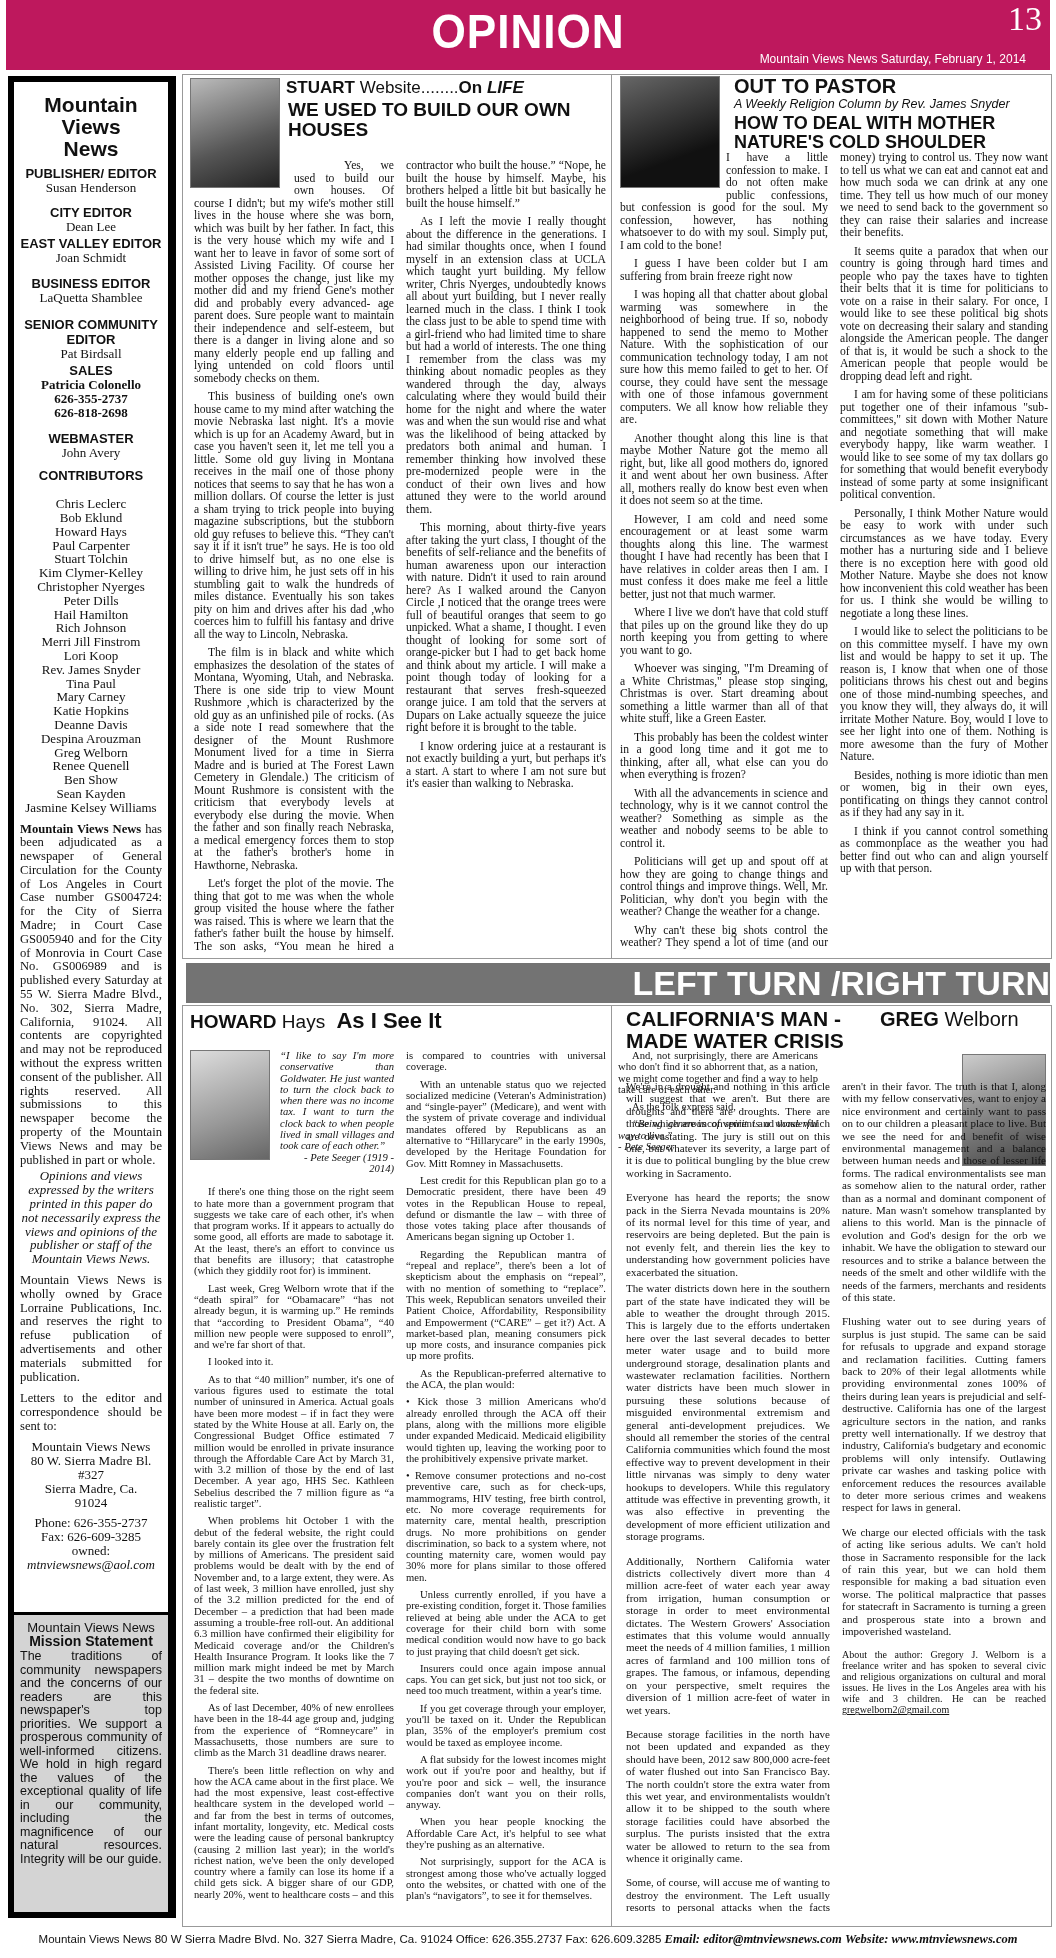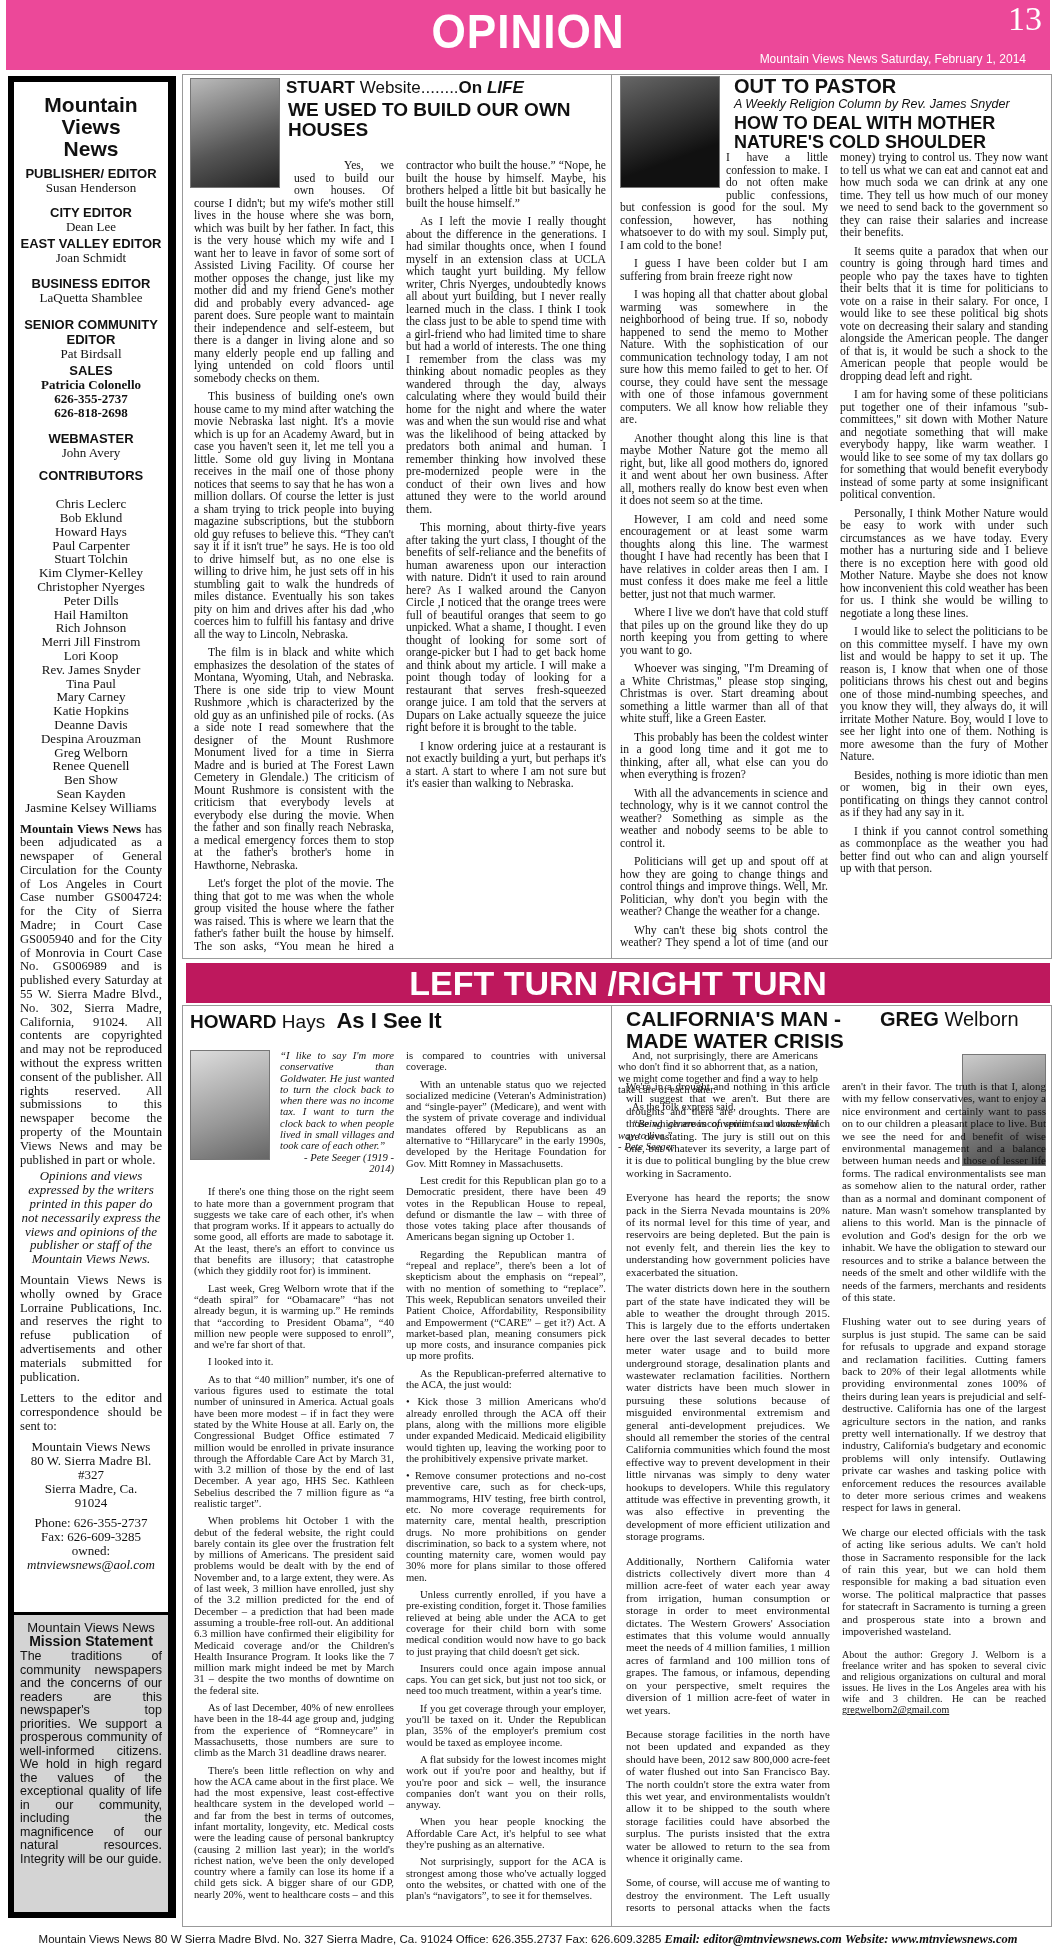--- a/index.html
+++ b/index.html
@@ -1,17 +1,17 @@
 <!DOCTYPE html>
 <html><head>
 <meta charset="utf-8">
 <style>
   * { box-sizing: border-box; margin: 0; padding: 0; }
   body { width: 1056px; height: 1958px; background: #fff; font-family: "Liberation Serif", serif; color: #111; position: relative; overflow: hidden; }
-  .masthead { position: absolute; left: 6px; top: 0; width: 1044px; height: 70px; background: #ec4899; color: #fff; }
+  .masthead { position: absolute; left: 6px; top: 0; width: 1044px; height: 70px; background: #be185d; color: #fff; }
   .masthead .title { position: absolute; left: 0; width: 100%; top: 4px; text-align: center; font-family: "Liberation Sans", sans-serif; font-size: 48px; font-weight: bold; letter-spacing: 1px; transform: scaleX(0.92); }
   .masthead .pagenum { position: absolute; right: 8px; top: 0; font-family: "Liberation Serif", serif; font-size: 34px; }
   .masthead .dateline { position: absolute; right: 24px; bottom: 4px; font-family: "Liberation Sans", sans-serif; font-size: 12px; font-weight: normal; }
 
   .sidebar { position: absolute; left: 8px; top: 76px; width: 168px; height: 1842px; border: 6px solid #000; border-right-width: 8px; background: #fff; }
   .sidebar .inner { padding: 12px 6px; font-size: 13px; line-height: 13.8px; }
   .sb-logo { font-family: "Liberation Sans", sans-serif; font-weight: bold; font-size: 21px; line-height: 22px; text-align: center; }
   .sb-role { font-family: "Liberation Sans", sans-serif; font-weight: bold; font-size: 13px; text-align: center; margin-top: 6px; line-height: 15px; }
   .sb-name { text-align: center; font-size: 13px; }
   .sb-name.bold { font-weight: bold; }
@@ -24,21 +24,21 @@
   .mission .m2 { text-align: center; font-weight: bold; font-size: 14px; }
   .mission .m3 { text-align: justify; margin-top: 2px; }
 
   .col-frame { position: absolute; border: 1px solid #999; }
   .article { position: absolute; font-size: 11.6px; line-height: 12.5px; text-align: justify; }
   .article p { text-indent: 14px; margin-bottom: 6px; }
   .article p.noind { text-indent: 0; }
   .photo { position: absolute; background: linear-gradient(160deg, #bbb, #555 60%, #222); border: 1px solid #777; }
   .byline { position: absolute; font-family: "Liberation Sans", sans-serif; }
   .hl { font-family: "Liberation Sans", sans-serif; font-weight: bold; line-height: 1.05; }
-  .section-bar { position: absolute; left: 186px; top: 963px; width: 864px; height: 40px; background: #be185d; color: #fff; text-align: center; font-family: "Liberation Sans", sans-serif; font-weight: bold; font-size: 34px; line-height: 40px; }
+  .section-bar { position: absolute; left: 186px; top: 963px; width: 864px; height: 40px; background: #737373; color: #fff; text-align: right; font-family: "Liberation Sans", sans-serif; font-weight: bold; font-size: 34px; line-height: 40px; }
   .footer { position: absolute; left: 0; top: 1932px; width: 1056px; text-align: center; font-family: "Liberation Sans", sans-serif; font-size: 11.5px; white-space: nowrap; }
   .footer i { font-family: "Liberation Serif", serif; font-weight: bold; font-style: italic; font-size: 12.5px; }
   .cols2 { column-count: 2; column-gap: 12px; column-fill: auto; }
   .quote { font-style: italic; text-align: justify; }
   .small { font-size: 10px; line-height: 11px; }
 </style>
 </head>
 <body>
 
 <div class="masthead">
@@ -188,21 +188,21 @@
   <p>If there's one thing those on the right seem to hate more than a government program that suggests we take care of each other, it's when that program works. If it appears to actually do some good, all efforts are made to sabotage it. At the least, there's an effort to convince us that benefits are illusory; that catastrophe (which they giddily root for) is imminent.</p>
   <p>Last week, Greg Welborn wrote that if the “death spiral” for “Obamacare” “has not already begun, it is warming up.” He reminds that “according to President Obama”, “40 million new people were supposed to enroll”, and we're far short of that.</p>
   <p>I looked into it.</p>
   <p>As to that “40 million” number, it's one of various figures used to estimate the total number of uninsured in America. Actual goals have been more modest – if in fact they were stated by the White House at all. Early on, the Congressional Budget Office estimated 7 million would be enrolled in private insurance through the Affordable Care Act by March 31, with 3.2 million of those by the end of last December. A year ago, HHS Sec. Kathleen Sebelius described the 7 million figure as “a realistic target”.</p>
   <p>When problems hit October 1 with the debut of the federal website, the right could barely contain its glee over the frustration felt by millions of Americans. The president said problems would be dealt with by the end of November and, to a large extent, they were. As of last week, 3 million have enrolled, just shy of the 3.2 million predicted for the end of December – a prediction that had been made assuming a trouble-free roll-out. An additional 6.3 million have confirmed their eligibility for Medicaid coverage and/or the Children's Health Insurance Program. It looks like the 7 million mark might indeed be met by March 31 – despite the two months of downtime on the federal site.</p>
   <p>As of last December, 40% of new enrollees have been in the 18-44 age group and, judging from the experience of “Romneycare” in Massachusetts, those numbers are sure to climb as the March 31 deadline draws nearer.</p>
   <p>There's been little reflection on why and how the ACA came about in the first place. We had the most expensive, least cost-effective healthcare system in the developed world – and far from the best in terms of outcomes, infant mortality, longevity, etc. Medical costs were the leading cause of personal bankruptcy (causing 2 million last year); in the world's richest nation, we've been the only developed country where a family can lose its home if a child gets sick. A bigger share of our GDP, nearly 20%, went to healthcare costs – and this is compared to countries with universal coverage.</p>
   <p>With an untenable status quo we rejected socialized medicine (Veteran's Administration) and “single-payer” (Medicare), and went with the system of private coverage and individual mandates offered by Republicans as an alternative to “Hillarycare” in the early 1990s, developed by the Heritage Foundation for Gov. Mitt Romney in Massachusetts.</p>
   <p>Lest credit for this Republican plan go to a Democratic president, there have been 49 votes in the Republican House to repeal, defund or dismantle the law – with three of those votes taking place after thousands of Americans began signing up October 1.</p>
   <p>Regarding the Republican mantra of “repeal and replace”, there's been a lot of skepticism about the emphasis on “repeal”, with no mention of something to “replace”. This week, Republican senators unveiled their Patient Choice, Affordability, Responsibility and Empowerment (“CARE” – get it?) Act. A market-based plan, meaning consumers pick up more costs, and insurance companies pick up more profits.</p>
-  <p>As the Republican-preferred alternative to the ACA, the just would:</p>
+  <p>As the Republican-preferred alternative to the ACA, the plan would:</p>
   <p class="noind">• Kick those 3 million Americans who'd already enrolled through the ACA off their plans, along with the millions more eligible under expanded Medicaid. Medicaid eligibility would tighten up, leaving the working poor to the prohibitively expensive private market.</p>
   <p class="noind">• Remove consumer protections and no-cost preventive care, such as for check-ups, mammograms, HIV testing, free birth control, etc. No more coverage requirements for maternity care, mental health, prescription drugs. No more prohibitions on gender discrimination, so back to a system where, not counting maternity care, women would pay 30% more for plans similar to those offered men.</p>
   <p>Unless currently enrolled, if you have a pre-existing condition, forget it. Those families relieved at being able under the ACA to get coverage for their child born with some medical condition would now have to go back to just praying that child doesn't get sick.</p>
   <p>Insurers could once again impose annual caps. You can get sick, but just not too sick, or need too much treatment, within a year's time.</p>
   <p>If you get coverage through your employer, you'll be taxed on it. Under the Republican plan, 35% of the employer's premium cost would be taxed as employee income.</p>
   <p>A flat subsidy for the lowest incomes might work out if you're poor and healthy, but if you're poor and sick – well, the insurance companies don't want you on their rolls, anyway.</p>
   <p>When you hear people knocking the Affordable Care Act, it's helpful to see what they're pushing as an alternative.</p>
   <p>Not surprisingly, support for the ACA is strongest among those who've actually logged onto the websites, or chatted with one of the plan's “navigators”, to see it for themselves.</p>
   <p>And, not surprisingly, there are Americans who don't find it so abhorrent that, as a nation, we might come together and find a way to help take care of each other.</p>
   <p>As the folk express said,</p>

